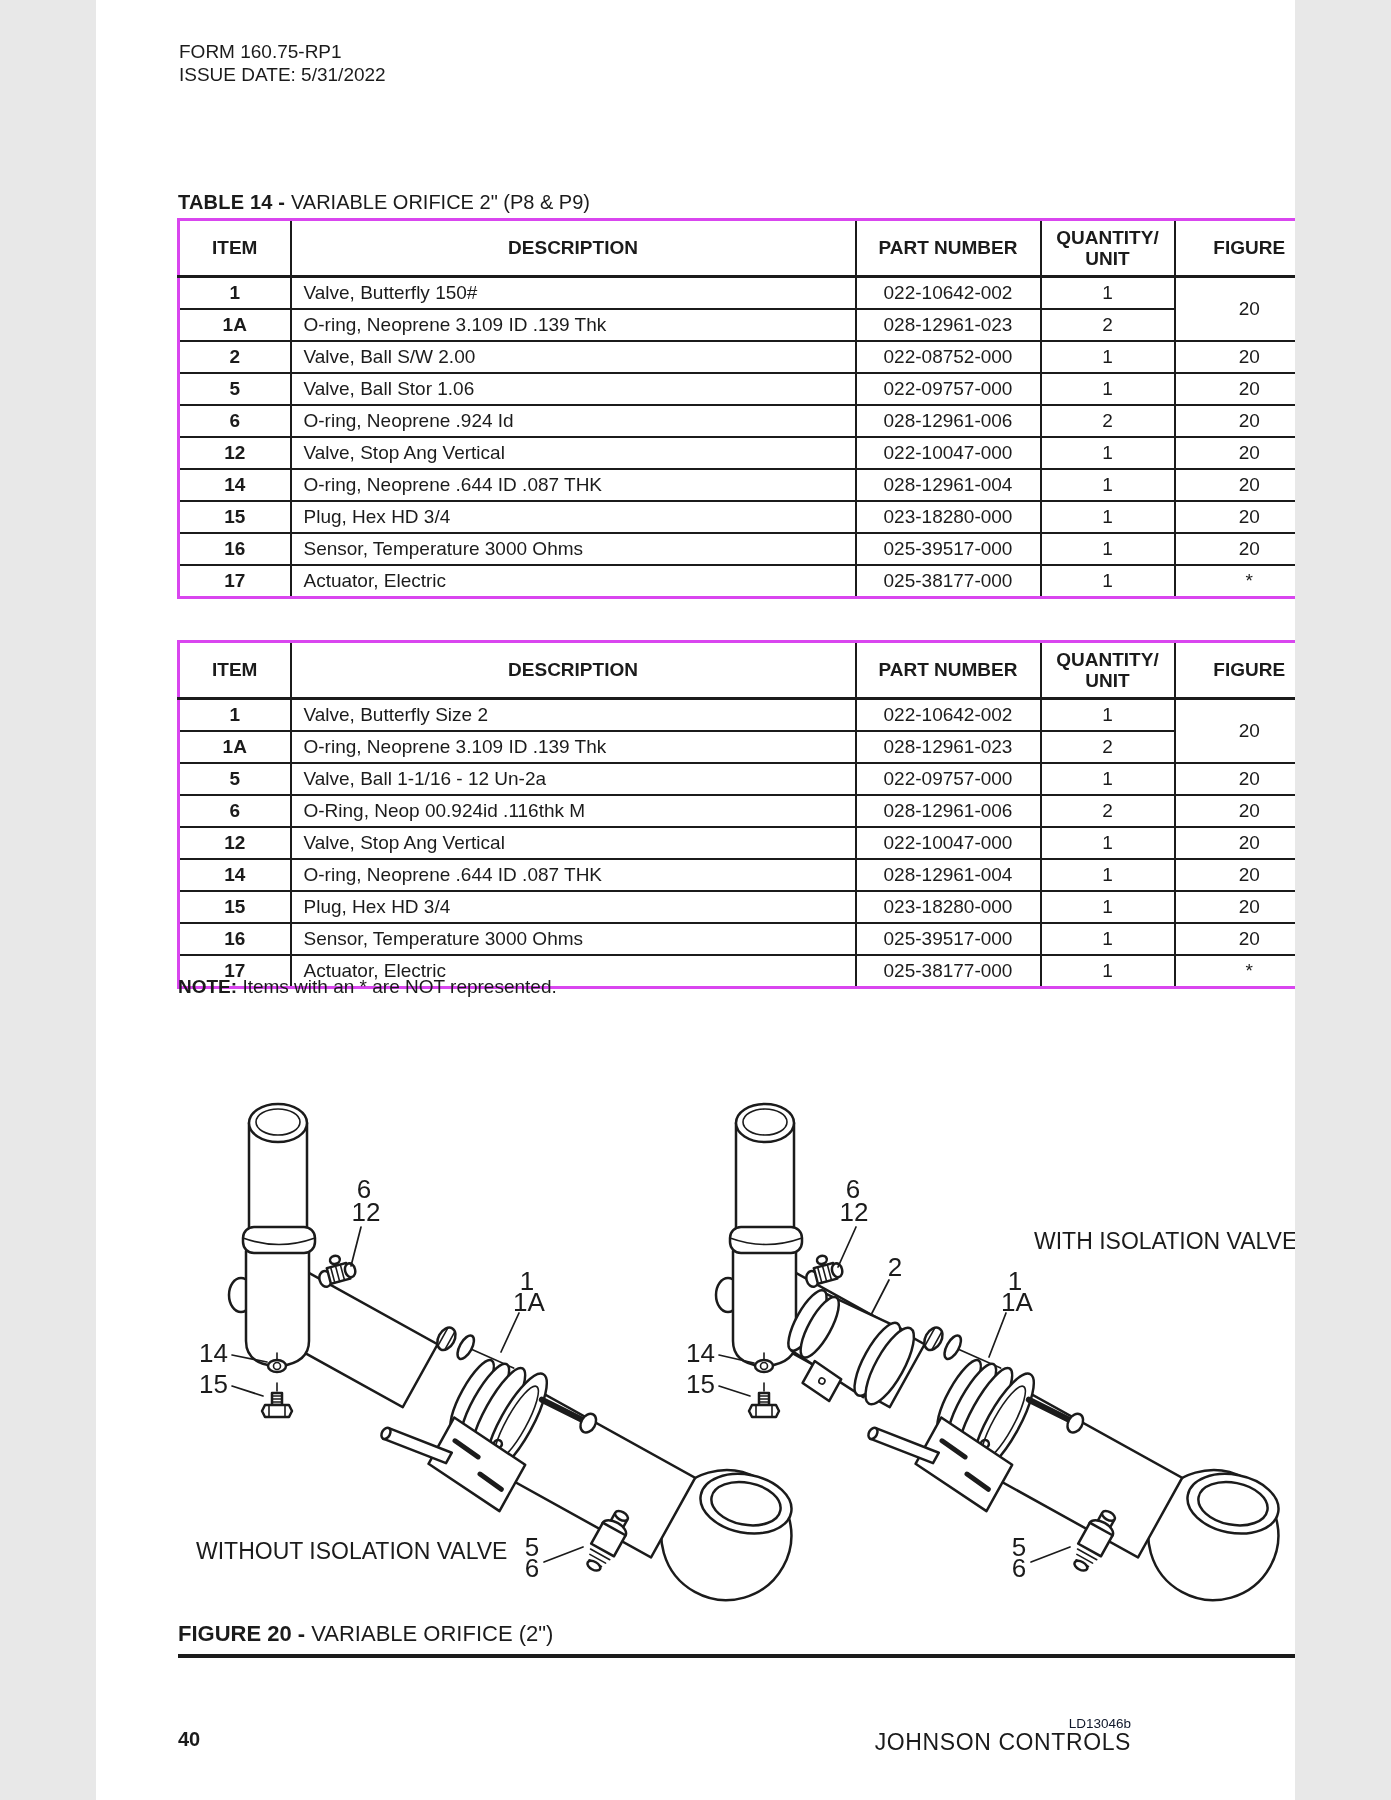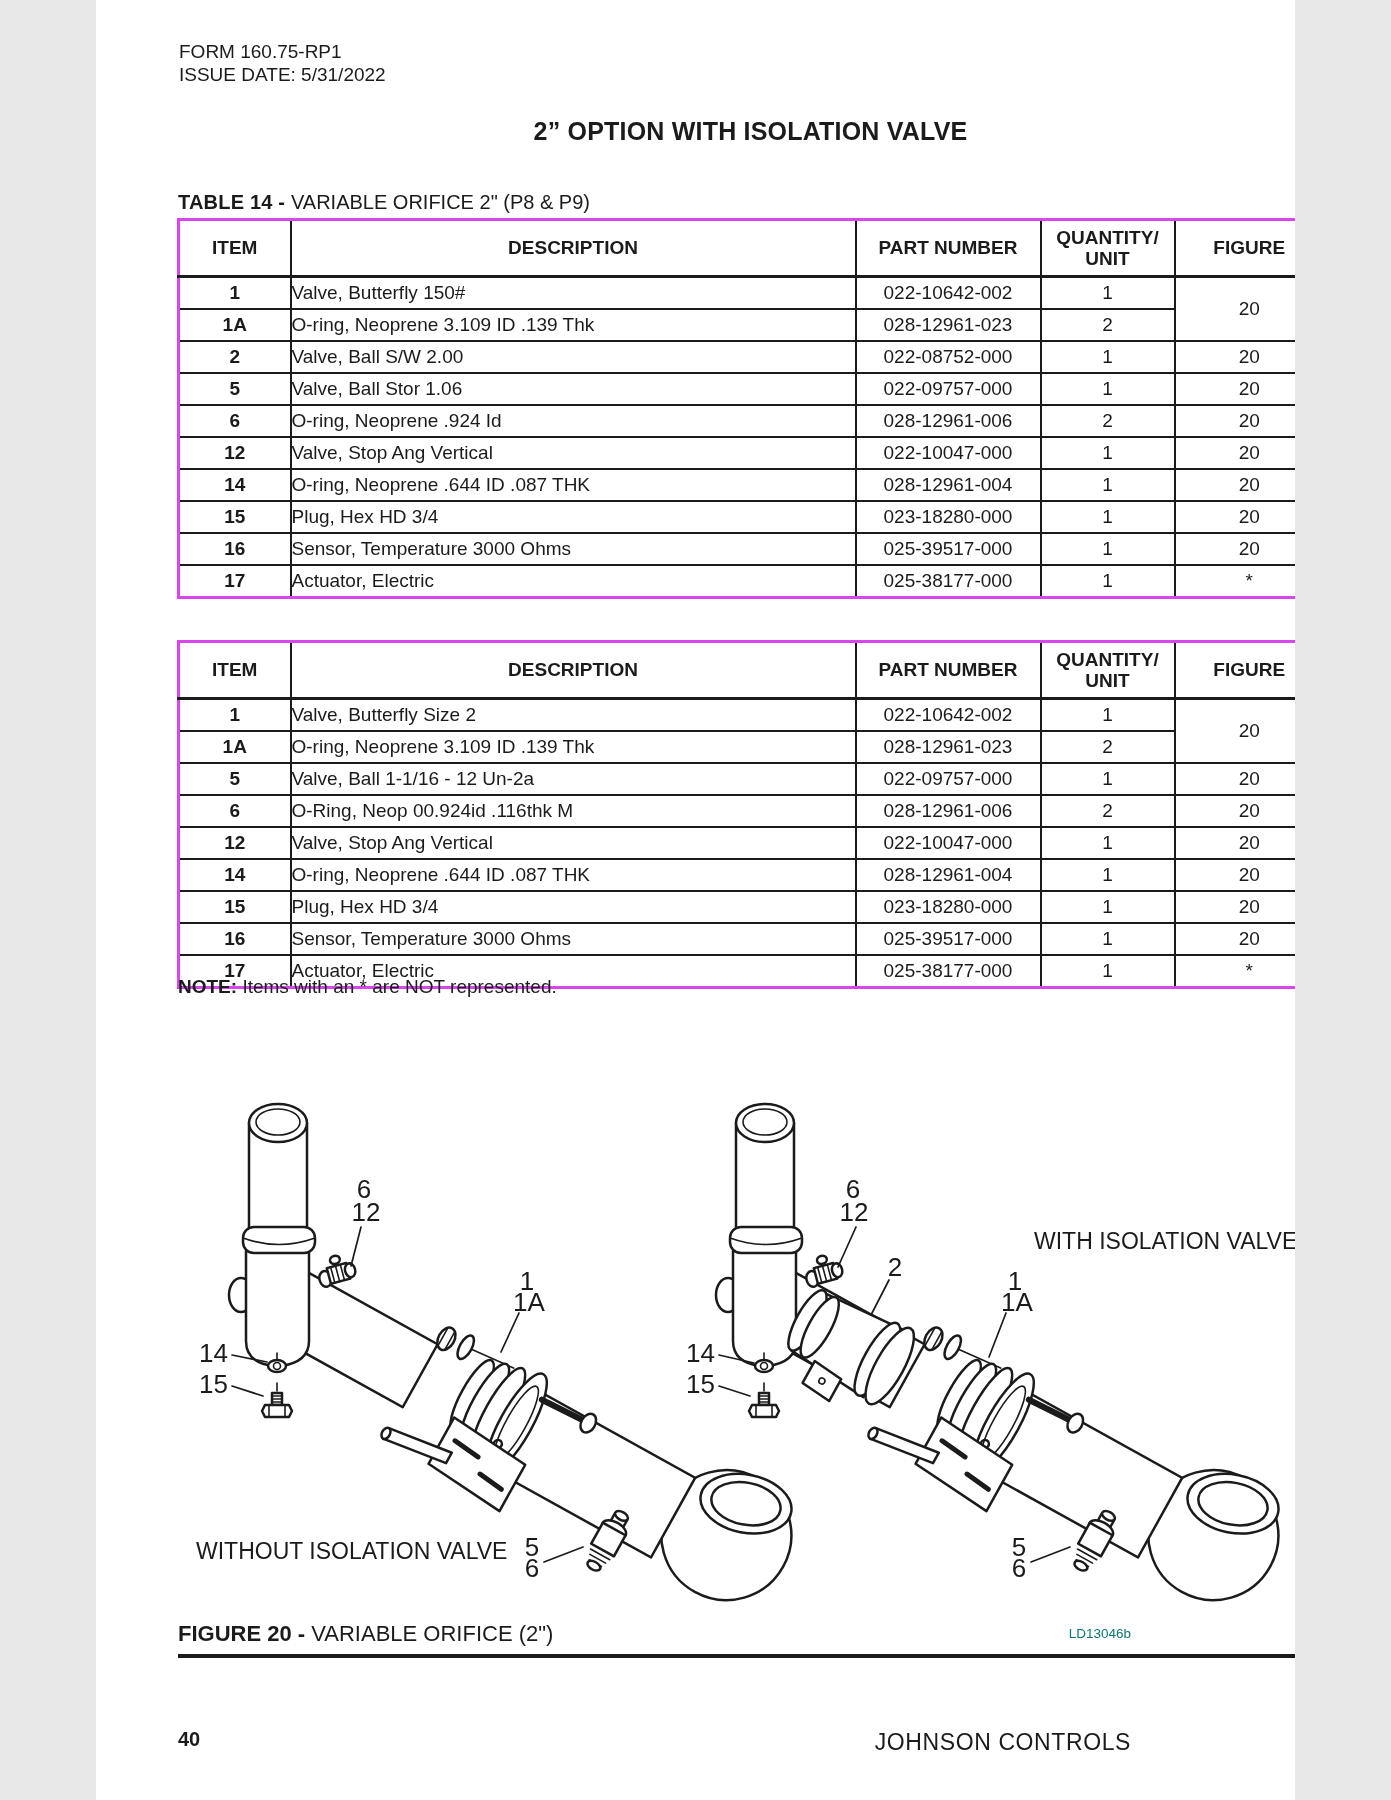--- a/index.html
+++ b/index.html
@@ -16,26 +16,26 @@
   .tbl-label b {letter-spacing:0.2px;}
   .heading2 {top:602px; left:82px; width:1145px; text-align:center;
     font-size:25px; font-weight:bold; letter-spacing:0.2px;}
   .ptable {border-collapse:collapse; width:1146px; table-layout:fixed;
     font-size:19px; background:#fff; border:3px solid #d946ef;}
   .ptable td, .ptable th {border:2px solid #1b1b1b; height:30px; padding:0;
     line-height:1.12; vertical-align:middle; overflow:hidden; white-space:nowrap;}
   .ptable thead th {border-bottom:3px solid #1b1b1b; height:54px; font-size:19px; font-weight:bold;}
   .ptable tr.thin td {border-top-width:1px;}
   td.c-item {text-align:center; font-weight:bold;}
-  td.c-desc {text-align:left; margin-left:28px;}
+  td.c-desc {text-align:left; padding-left:12px;margin-left:28px;}
   td.c-part, td.c-qty, td.c-fig {text-align:center;}
   .note-line {top:976px; left:82px; font-size:19px;}
   .fig-svg {top:1090px; left:0px;}
   .fig-caption {top:1621px; left:82px; font-size:22px;}
-  .ld-code {top:1626px; right:164px; font-size:13.5px; color:#0f766e;text-align:center;}
+  .ld-code {top:1716px; right:164px; font-size:13.5px; color:#0f172a;text-align:center;}
   .cap-rule {top:1654px; left:82px; width:1145px; height:4px; background:#1b1b1b;}
   .pg-num {top:1728px; left:82px; font-size:20px; font-weight:bold;}
   .company {top:1729px; right:164px; font-size:23px; letter-spacing:0.6px;}
   
   .lineart {stroke:#1b1b1b; fill:none; stroke-width:2.5; stroke-linejoin:round; stroke-linecap:round;}
   .lineart .w {fill:#ffffff;}
   .lineart .t {stroke-width:1.6;}
   .lineart text {fill:#1b1b1b; stroke:none; font-family:"Liberation Sans", sans-serif; font-size:26px;}
   .lineart text.dlabel {font-size:23px;}
   .lineart .leader {stroke-width:1.7; fill:none;}
@@ -44,21 +44,20 @@
 <body>
 
 <div class="sheet">
 
   <div class="abs doc-head">
     <div>FORM 160.75-RP1</div>
     <div>ISSUE DATE: 5/31/2022</div>
   </div>
 
   <div class="abs title-block">
-    <div>2” OPTION WITH ISOLATION VALVE</div>
   </div>
 
   <div class="abs tbl-label">
     <b>TABLE 14 - </b><span>VARIABLE ORIFICE 2" (P8 &amp; P9)</span>
   </div>
 
   <table class="ptable abs" style="top:218px; left:81px;">
     <colgroup>
         <col style="width:112px">
         <col style="width:565px">

